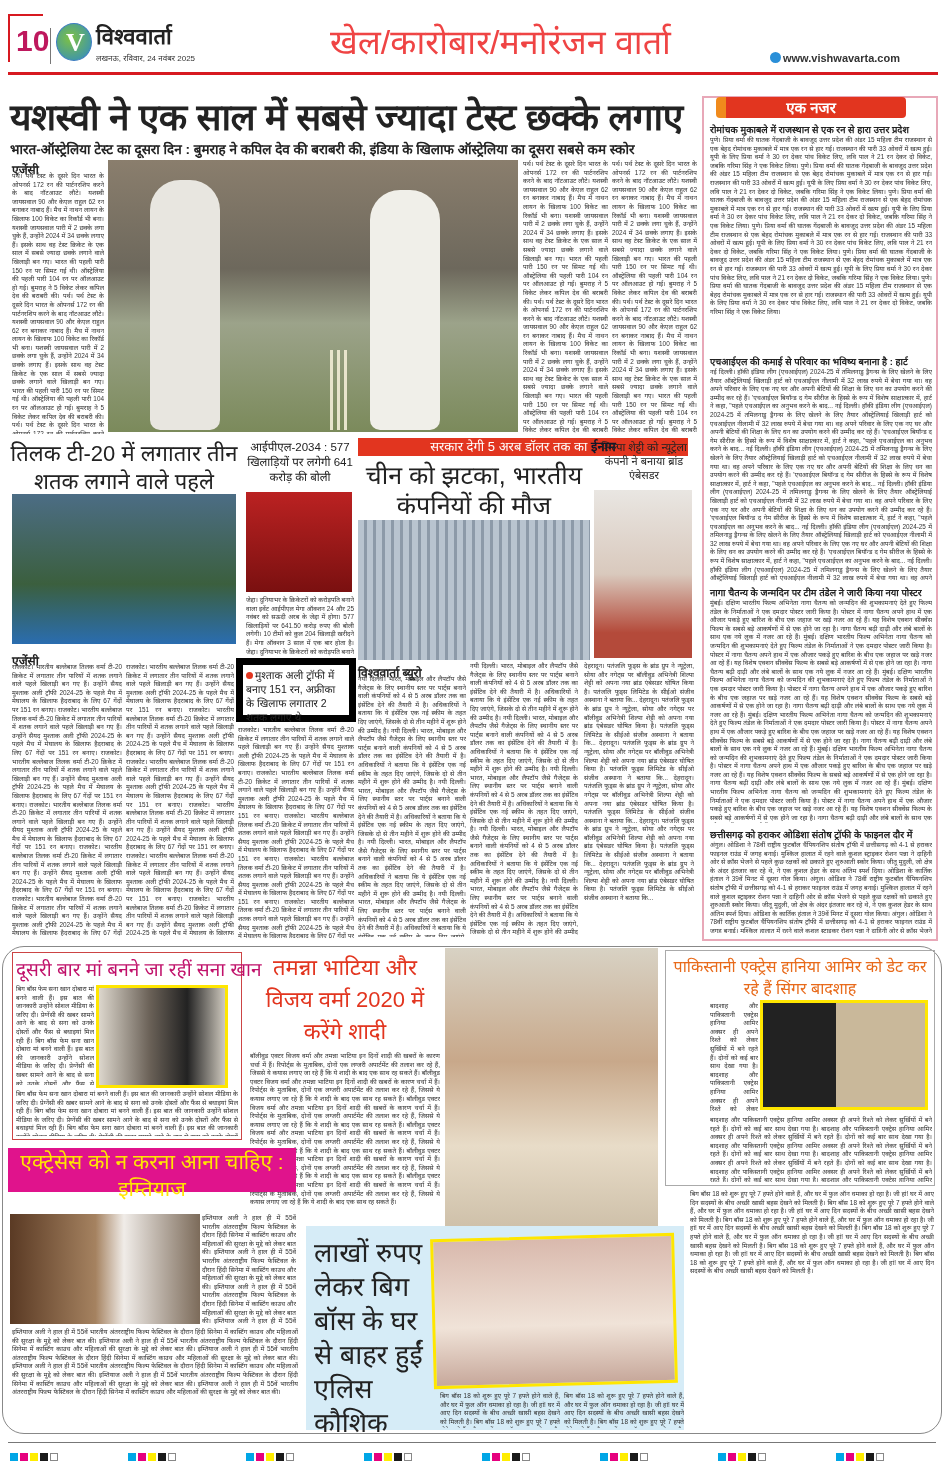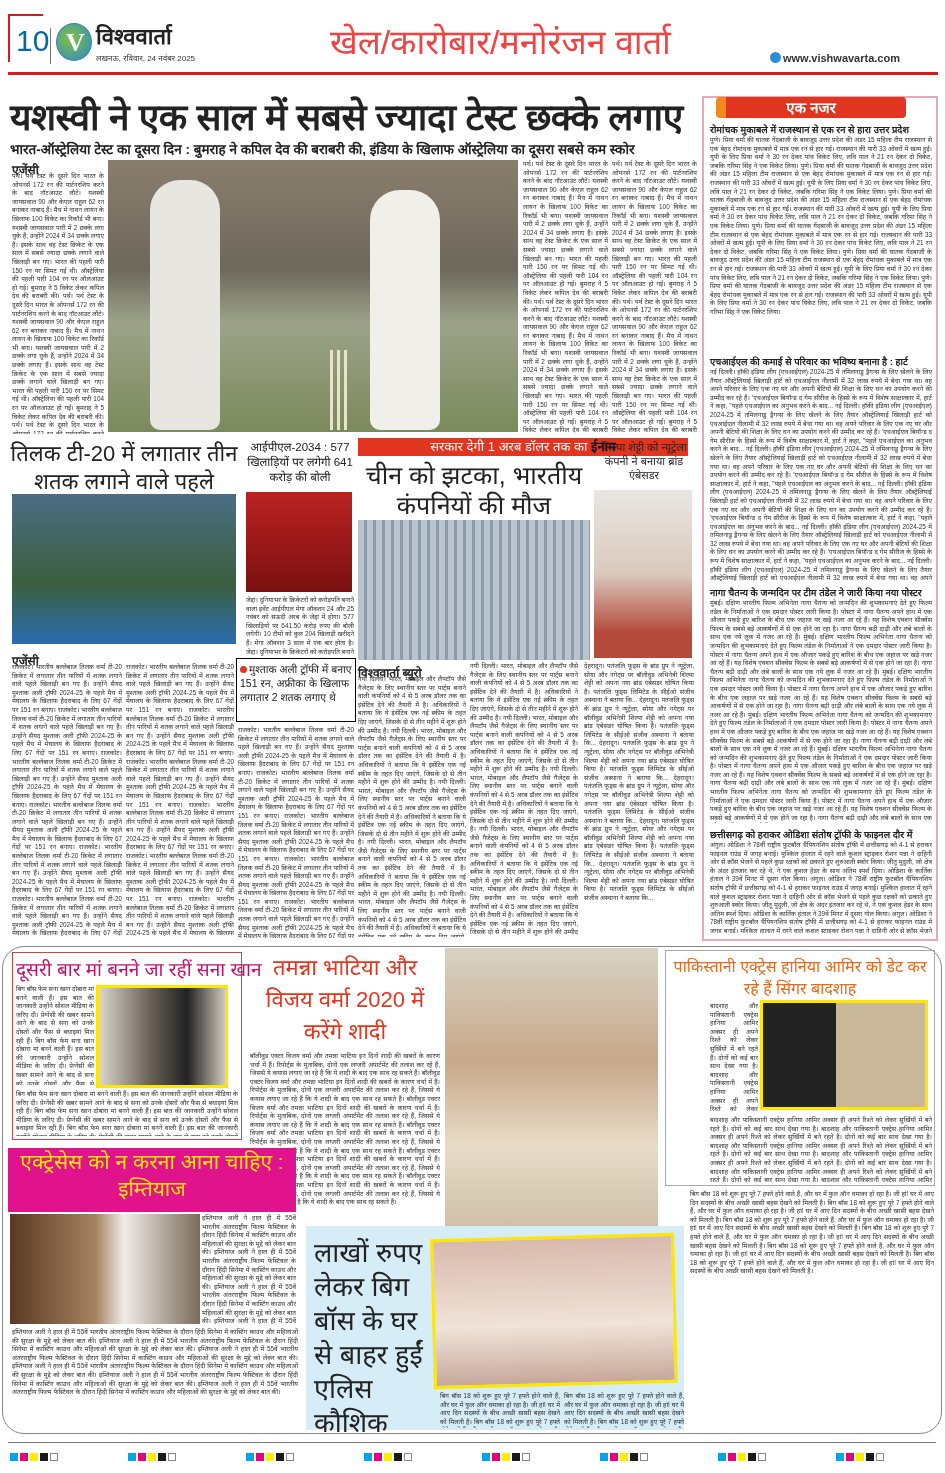--- a/index.html
+++ b/index.html
@@ -2,21 +2,21 @@
 <html><head>
 <meta charset="utf-8">
 <style>
 *{box-sizing:border-box;margin:0;padding:0}
 body{width:945px;height:1473px;background:#fff;font-family:"Liberation Sans",sans-serif;position:relative;overflow:hidden;color:#222}
 .abs{position:absolute}
 .txt{font-size:6.4px;line-height:8.6px;color:#333;text-align:justify;overflow:hidden}
 .hdr-box{left:8px;top:14px;width:2px;height:48px;background:#d71920}
 .hdr-boxtop{left:8px;top:14px;width:35px;height:2px;background:#d71920}
 .redline{left:8px;top:72px;width:930px;height:3px;background:#d71920}
-.pageno{left:16px;top:24px;font-size:30px;font-weight:normal;color:#0369a1}
+.pageno{left:16px;top:24px;font-size:30px;font-weight:bold;color:#be185d}
 .sep{left:50px;top:28px;width:1px;height:36px;background:#777}
 .logo{left:56px;top:23px;width:36px;height:38px;border-radius:50%;background:radial-gradient(circle at 40% 40%,#7fc241,#2c88c9);border:1px solid #3a7bbf}
 .logo span{position:absolute;left:9px;top:4px;font-size:26px;font-weight:bold;color:#fff;font-family:"Liberation Serif",serif}
 .brand{left:96px;top:20px;font-size:22px;font-weight:bold;color:#222}
 .dateline{left:96px;top:52px;font-size:8px;color:#333}
 .section{left:330px;top:18px;font-size:34px;color:#ef4444}
 .site{left:770px;top:52px;font-size:11px;font-weight:bold;color:#333}
 .site i{display:inline-block;width:11px;height:11px;border-radius:50%;background:#2a8fd8;margin-right:2px;vertical-align:-1px}
 .mainhead{left:10px;top:90px;font-size:37px;font-weight:bold;color:#222;white-space:nowrap;letter-spacing:-0.5px}
 .subhead{left:10px;top:140px;font-size:13.5px;font-weight:bold;color:#222;white-space:nowrap}
@@ -28,32 +28,32 @@
 .ek-nazar-box{left:702px;top:96px;width:236px;height:845px;border:2px solid #e8a8b8;background:#fff}
 .ek-nazar-tab{left:716px;top:97px;width:190px;height:21px;background:linear-gradient(90deg,#f08a1c 0 10px,#e2351f 10px);border-radius:4px;color:#fff;font-size:15px;font-weight:bold;text-align:center;line-height:21px}
 .rh{font-size:9.5px;font-weight:bold;color:#222;white-space:nowrap}
 .h2{font-size:22px;color:#222;text-align:center;line-height:28px}
 .red-strip{left:358px;top:438px;width:330px;height:18px;background:#e2351f;color:#fff;font-size:13px;line-height:18px;text-align:center}
 .red-strip b{color:#0f172a;font-weight:bold}
 .factory{left:358px;top:520px;width:232px;height:140px;background:repeating-linear-gradient(90deg,#b9c4cf 0 6px,#8d9aa8 6px 9px),#aab;}
 .shilpa{left:594px;top:490px;width:98px;height:168px;background:linear-gradient(180deg,#e9e6e2,#d9c9bd 50%,#b44a3a 85%)}
 .tilak{left:12px;top:494px;width:224px;height:150px;background:linear-gradient(180deg,#4c6d85,#3b5f3e 60%,#2a6db0)}
 .ipl{left:246px;top:492px;width:106px;height:100px;background:linear-gradient(180deg,#b22,#7a1010)}
-.callout{left:236px;top:658px;width:120px;height:64px;border:1px solid #000000;background:#fff}
+.callout{left:236px;top:658px;width:120px;height:64px;border:7px solid #000000;background:#fff}
 .callout .dot{display:inline-block;width:7px;height:7px;border-radius:50%;background:#e2351f;margin-right:2px}
 .bottom-frame{left:2px;top:946px;width:940px;height:488px;border:1.5px solid #888;border-radius:22px}
 .sana{left:12px;top:952px;width:230px;height:188px;border:1px solid #c44}
 .sana-h{font-size:19px;color:#c0106a;text-align:center;white-space:nowrap}
 .sana-photo{left:96px;top:985px;width:132px;height:103px;border:3px solid #ffe600;background:linear-gradient(90deg,#dcd6cc,#6b6258 40%,#222 70%,#cfc9be)}
 .tamanna-h{font-size:22px;color:#e2351f;text-align:center;line-height:32px}
 .tamanna-photo{left:445px;top:948px;width:213px;height:283px;background:linear-gradient(180deg,#d8d2c4,#c8a88a 40%,#e8dcc8 70%,#cdbfa8)}
 .hania-box{left:665px;top:950px;width:270px;height:236px;border:1px solid #aaa}
 .hania-h{font-size:16px;color:#e86a1a;text-align:center;line-height:22px}
 .hania-photo{left:760px;top:1000px;width:168px;height:110px;border:3px solid #ffe600;background:linear-gradient(90deg,#222 0 45%,#c9b89a 45%)}
-.imtiaz-h{left:8px;top:1148px;width:288px;height:64px;background:#e0138c;color:#ffe600;font-size:21px;text-align:center;line-height:27px}
+.imtiaz-h{left:8px;top:1148px;width:288px;height:44px;background:#e0138c;color:#ffe600;font-size:21px;text-align:center;line-height:27px}
 .imtiaz-photo{left:10px;top:1214px;width:190px;height:110px;background:linear-gradient(90deg,#5a3a24,#a58260 45%,#f0ece8 60%,#7c6b5a)}
 .blue-panel{left:306px;top:1226px;width:378px;height:204px;background:#d6ecf7}
 .ashish-h{font-size:27px;color:#222;line-height:34px}
 .alice-photo{left:432px;top:1236px;width:244px;height:150px;border:3px solid #ffe600;transform:rotate(-1.5deg);background:linear-gradient(180deg,#d9b9ad,#f0e3d8 60%,#c7a89b)}
 .cmyk{top:1452px;height:10px;display:flex;gap:2px;align-items:center}
 .cmyk span{display:inline-block;width:8px;height:8px}
 .footline{left:8px;top:1442px;width:928px;height:1px;background:#777}
 </style>
 </head>
 <body>
@@ -100,21 +100,21 @@
 <div class="abs txt" style="left:126px;top:663px;width:108px;height:275px">राजकोट। भारतीय बल्लेबाज तिलक वर्मा टी-20 क्रिकेट में लगातार तीन पारियों में शतक लगाने वाले पहले खिलाड़ी बन गए हैं। उन्होंने सैयद मुश्ताक अली ट्रॉफी 2024-25 के पहले मैच में मेघालय के खिलाफ हैदराबाद के लिए 67 गेंदों पर 151 रन बनाए। राजकोट। भारतीय बल्लेबाज तिलक वर्मा टी-20 क्रिकेट में लगातार तीन पारियों में शतक लगाने वाले पहले खिलाड़ी बन गए हैं। उन्होंने सैयद मुश्ताक अली ट्रॉफी 2024-25 के पहले मैच में मेघालय के खिलाफ हैदराबाद के लिए 67 गेंदों पर 151 रन बनाए। राजकोट। भारतीय बल्लेबाज तिलक वर्मा टी-20 क्रिकेट में लगातार तीन पारियों में शतक लगाने वाले पहले खिलाड़ी बन गए हैं। उन्होंने सैयद मुश्ताक अली ट्रॉफी 2024-25 के पहले मैच में मेघालय के खिलाफ हैदराबाद के लिए 67 गेंदों पर 151 रन बनाए। राजकोट। भारतीय बल्लेबाज तिलक वर्मा टी-20 क्रिकेट में लगातार तीन पारियों में शतक लगाने वाले पहले खिलाड़ी बन गए हैं। उन्होंने सैयद मुश्ताक अली ट्रॉफी 2024-25 के पहले मैच में मेघालय के खिलाफ हैदराबाद के लिए 67 गेंदों पर 151 रन बनाए। राजकोट। भारतीय बल्लेबाज तिलक वर्मा टी-20 क्रिकेट में लगातार तीन पारियों में शतक लगाने वाले पहले खिलाड़ी बन गए हैं। उन्होंने सैयद मुश्ताक अली ट्रॉफी 2024-25 के पहले मैच में मेघालय के खिलाफ हैदराबाद के लिए 67 गेंदों पर 151 रन बनाए। राजकोट। भारतीय बल्लेबाज तिलक वर्मा टी-20 क्रिकेट में लगातार तीन पारियों में शतक लगाने वाले पहले खिलाड़ी बन गए हैं। उन्होंने सैयद मुश्ताक अली ट्रॉफी 2024-25 के पहले मैच में मेघालय के खिलाफ हैदराबाद के लिए 67 गेंदों पर 151 रन बनाए। </div>
 <div class="abs callout">
   <div style="padding:3px;font-size:10.5px;line-height:14px;color:#222"><span class="dot"></span><span>मुश्ताक अली ट्रॉफी में बनाए 151 रन, अफ्रीका के खिलाफ लगातार 2 शतक लगाए थे</span></div>
 </div>
 <div class="abs txt" style="left:238px;top:726px;width:116px;height:212px">राजकोट। भारतीय बल्लेबाज तिलक वर्मा टी-20 क्रिकेट में लगातार तीन पारियों में शतक लगाने वाले पहले खिलाड़ी बन गए हैं। उन्होंने सैयद मुश्ताक अली ट्रॉफी 2024-25 के पहले मैच में मेघालय के खिलाफ हैदराबाद के लिए 67 गेंदों पर 151 रन बनाए। राजकोट। भारतीय बल्लेबाज तिलक वर्मा टी-20 क्रिकेट में लगातार तीन पारियों में शतक लगाने वाले पहले खिलाड़ी बन गए हैं। उन्होंने सैयद मुश्ताक अली ट्रॉफी 2024-25 के पहले मैच में मेघालय के खिलाफ हैदराबाद के लिए 67 गेंदों पर 151 रन बनाए। राजकोट। भारतीय बल्लेबाज तिलक वर्मा टी-20 क्रिकेट में लगातार तीन पारियों में शतक लगाने वाले पहले खिलाड़ी बन गए हैं। उन्होंने सैयद मुश्ताक अली ट्रॉफी 2024-25 के पहले मैच में मेघालय के खिलाफ हैदराबाद के लिए 67 गेंदों पर 151 रन बनाए। राजकोट। भारतीय बल्लेबाज तिलक वर्मा टी-20 क्रिकेट में लगातार तीन पारियों में शतक लगाने वाले पहले खिलाड़ी बन गए हैं। उन्होंने सैयद मुश्ताक अली ट्रॉफी 2024-25 के पहले मैच में मेघालय के खिलाफ हैदराबाद के लिए 67 गेंदों पर 151 रन बनाए। राजकोट। भारतीय बल्लेबाज तिलक वर्मा टी-20 क्रिकेट में लगातार तीन पारियों में शतक लगाने वाले पहले खिलाड़ी बन गए हैं। उन्होंने सैयद मुश्ताक अली ट्रॉफी 2024-25 के पहले मैच में मेघालय के खिलाफ हैदराबाद के लिए 67 गेंदों पर 151 रन बनाए। राजकोट। भारतीय बल्लेबाज तिलक वर्मा टी-20 क्रिकेट में लगातार तीन पारियों में शतक लगाने वाले पहले खिलाड़ी बन गए हैं। उन्होंने सैयद मुश्ताक अली ट्रॉफी 2024-25 के पहले मैच में मेघालय के खिलाफ हैदराबाद के लिए 67 गेंदों पर 151 रन बनाए। </div>
 
 <div class="abs" style="left:244px;top:440px;width:112px;font-size:11.5px;line-height:15px;text-align:center;color:#222">आईपीएल-2034 : 577 खिलाड़ियों पर लगेगी 641 करोड़ की बोली</div>
 <div class="abs ipl"></div>
 <div class="abs txt" style="left:246px;top:596px;width:108px;height:60px">जेद्दा। दुनियाभर के क्रिकेटरों को करोड़पति बनाने वाला इवेंट आईपीएल मेगा ऑक्शन 24 और 25 नवंबर को सऊदी अरब के जेद्दा में होगा। 577 खिलाड़ियों पर 641.50 करोड़ रुपए की बोली लगेगी। 10 टीमों को कुल 204 खिलाड़ी खरीदने हैं। मेगा ऑक्शन 3 साल में एक बार होता है। जेद्दा। दुनियाभर के क्रिकेटरों को करोड़पति बनाने वाला इवेंट आईपीएल मेगा ऑक्शन 24 और 25 नवंबर को सऊदी अरब के जेद्दा में होगा। 577 खिलाड़ियों पर 641.50 करोड़ रुपए की बोली लगेगी। 10 टीमों को कुल 204 खिलाड़ी खरीदने हैं। मेगा ऑक्शन 3 साल में एक बार होता है। जेद्दा। दुनियाभर के क्रिकेटरों को करोड़पति बनाने वाला इवेंट आईपीएल मेगा ऑक्शन 24 और 25 नवंबर को सऊदी अरब के जेद्दा में होगा। 577 खिलाड़ियों पर 641.50 करोड़ रुपए की बोली लगेगी। 10 टीमों को कुल 204 खिलाड़ी खरीदने हैं। मेगा ऑक्शन 3 साल में एक बार होता है। जेद्दा। दुनियाभर के क्रिकेटरों को करोड़पति बनाने वाला इवेंट आईपीएल मेगा ऑक्शन 24 और 25 नवंबर को सऊदी अरब के जेद्दा में होगा। 577 खिलाड़ियों पर 641.50 करोड़ रुपए की बोली लगेगी। 10 टीमों को कुल 204 खिलाड़ी खरीदने हैं। मेगा ऑक्शन 3 साल में एक बार होता है। जेद्दा। दुनियाभर के क्रिकेटरों को करोड़पति बनाने वाला इवेंट आईपीएल मेगा ऑक्शन 24 और 25 नवंबर को सऊदी अरब के जेद्दा में होगा। 577 खिलाड़ियों पर 641.50 करोड़ रुपए की बोली लगेगी। 10 टीमों को कुल 204 खिलाड़ी खरीदने हैं। मेगा ऑक्शन 3 साल में एक बार होता है। जेद्दा। दुनियाभर के क्रिकेटरों को करोड़पति बनाने वाला इवेंट आईपीएल मेगा ऑक्शन 24 और 25 नवंबर को सऊदी अरब के जेद्दा में होगा। 577 खिलाड़ियों पर 641.50 करोड़ रुपए की बोली लगेगी। 10 टीमों को कुल 204 खिलाड़ी खरीदने हैं। मेगा ऑक्शन 3 साल में एक बार होता है। </div>
 
-<div class="abs red-strip"><span>सरकार देगी 1 अरब डॉलर तक का</span> <b>ईनाम</b></div>
+<div class="abs red-strip"><span>सरकार देगी 5 अरब डॉलर तक का</span> <b>ईनाम</b></div>
 <div class="abs h2" style="left:358px;top:460px;width:232px;font-size:25px;line-height:30px">चीन को झटका, भारतीय कंपनियों की मौज</div>
 <div class="abs factory"></div>
 <div class="abs byline" style="left:358px;top:664px">विश्ववार्ता ब्यूरो</div>
 <div class="abs txt" style="left:358px;top:675px;width:108px;height:262px">नयी दिल्ली। भारत, मोबाइल और लैपटॉप जैसे गैजेट्स के लिए स्थानीय स्तर पर पार्ट्स बनाने वाली कंपनियों को 4 से 5 अरब डॉलर तक का इंसेंटिव देने की तैयारी में है। अधिकारियों ने बताया कि ये इंसेंटिव एक नई स्कीम के तहत दिए जाएंगे, जिसके दो से तीन महीने में शुरू होने की उम्मीद है। नयी दिल्ली। भारत, मोबाइल और लैपटॉप जैसे गैजेट्स के लिए स्थानीय स्तर पर पार्ट्स बनाने वाली कंपनियों को 4 से 5 अरब डॉलर तक का इंसेंटिव देने की तैयारी में है। अधिकारियों ने बताया कि ये इंसेंटिव एक नई स्कीम के तहत दिए जाएंगे, जिसके दो से तीन महीने में शुरू होने की उम्मीद है। नयी दिल्ली। भारत, मोबाइल और लैपटॉप जैसे गैजेट्स के लिए स्थानीय स्तर पर पार्ट्स बनाने वाली कंपनियों को 4 से 5 अरब डॉलर तक का इंसेंटिव देने की तैयारी में है। अधिकारियों ने बताया कि ये इंसेंटिव एक नई स्कीम के तहत दिए जाएंगे, जिसके दो से तीन महीने में शुरू होने की उम्मीद है। नयी दिल्ली। भारत, मोबाइल और लैपटॉप जैसे गैजेट्स के लिए स्थानीय स्तर पर पार्ट्स बनाने वाली कंपनियों को 4 से 5 अरब डॉलर तक का इंसेंटिव देने की तैयारी में है। अधिकारियों ने बताया कि ये इंसेंटिव एक नई स्कीम के तहत दिए जाएंगे, जिसके दो से तीन महीने में शुरू होने की उम्मीद है। नयी दिल्ली। भारत, मोबाइल और लैपटॉप जैसे गैजेट्स के लिए स्थानीय स्तर पर पार्ट्स बनाने वाली कंपनियों को 4 से 5 अरब डॉलर तक का इंसेंटिव देने की तैयारी में है। अधिकारियों ने बताया कि ये इंसेंटिव एक नई स्कीम के तहत दिए जाएंगे, जिसके दो से तीन महीने में शुरू होने की उम्मीद है। नयी दिल्ली। भारत, मोबाइल और लैपटॉप जैसे गैजेट्स के लिए स्थानीय स्तर पर पार्ट्स बनाने वाली कंपनियों को 4 से 5 अरब डॉलर तक का इंसेंटिव देने की तैयारी में है। अधिकारियों ने बताया कि ये इंसेंटिव एक नई स्कीम के तहत दिए जाएंगे, जिसके दो से तीन महीने में शुरू होने की उम्मीद है। </div>
 <div class="abs txt" style="left:470px;top:662px;width:108px;height:275px">नयी दिल्ली। भारत, मोबाइल और लैपटॉप जैसे गैजेट्स के लिए स्थानीय स्तर पर पार्ट्स बनाने वाली कंपनियों को 4 से 5 अरब डॉलर तक का इंसेंटिव देने की तैयारी में है। अधिकारियों ने बताया कि ये इंसेंटिव एक नई स्कीम के तहत दिए जाएंगे, जिसके दो से तीन महीने में शुरू होने की उम्मीद है। नयी दिल्ली। भारत, मोबाइल और लैपटॉप जैसे गैजेट्स के लिए स्थानीय स्तर पर पार्ट्स बनाने वाली कंपनियों को 4 से 5 अरब डॉलर तक का इंसेंटिव देने की तैयारी में है। अधिकारियों ने बताया कि ये इंसेंटिव एक नई स्कीम के तहत दिए जाएंगे, जिसके दो से तीन महीने में शुरू होने की उम्मीद है। नयी दिल्ली। भारत, मोबाइल और लैपटॉप जैसे गैजेट्स के लिए स्थानीय स्तर पर पार्ट्स बनाने वाली कंपनियों को 4 से 5 अरब डॉलर तक का इंसेंटिव देने की तैयारी में है। अधिकारियों ने बताया कि ये इंसेंटिव एक नई स्कीम के तहत दिए जाएंगे, जिसके दो से तीन महीने में शुरू होने की उम्मीद है। नयी दिल्ली। भारत, मोबाइल और लैपटॉप जैसे गैजेट्स के लिए स्थानीय स्तर पर पार्ट्स बनाने वाली कंपनियों को 4 से 5 अरब डॉलर तक का इंसेंटिव देने की तैयारी में है। अधिकारियों ने बताया कि ये इंसेंटिव एक नई स्कीम के तहत दिए जाएंगे, जिसके दो से तीन महीने में शुरू होने की उम्मीद है। नयी दिल्ली। भारत, मोबाइल और लैपटॉप जैसे गैजेट्स के लिए स्थानीय स्तर पर पार्ट्स बनाने वाली कंपनियों को 4 से 5 अरब डॉलर तक का इंसेंटिव देने की तैयारी में है। अधिकारियों ने बताया कि ये इंसेंटिव एक नई स्कीम के तहत दिए जाएंगे, जिसके दो से तीन महीने में शुरू होने की उम्मीद है। नयी दिल्ली। भारत, मोबाइल और लैपटॉप जैसे गैजेट्स के लिए स्थानीय स्तर पर पार्ट्स बनाने वाली कंपनियों को 4 से 5 अरब डॉलर तक का इंसेंटिव देने की तैयारी में है। अधिकारियों ने बताया कि ये इंसेंटिव एक नई स्कीम के तहत दिए जाएंगे, जिसके दो से तीन महीने में शुरू होने की उम्मीद है। </div>
 
 <div class="abs" style="left:594px;top:440px;width:100px;font-size:11px;line-height:14px;text-align:center;color:#222">शिल्पा शेट्टी को न्यूट्रेला कंपनी ने बनाया ब्रांड एंबेसडर</div>
 <div class="abs shilpa"></div>
 <div class="abs txt" style="left:584px;top:662px;width:110px;height:275px">देहरादून। पतंजलि फूड्स के ब्रांड ग्रुप ने न्यूट्रेला, सोया और नगेट्स पर बॉलीवुड अभिनेत्री शिल्पा शेट्टी को अपना नया ब्रांड एंबेसडर घोषित किया है। पतंजलि फूड्स लिमिटेड के सीईओ संजीव अस्थाना ने बताया कि... देहरादून। पतंजलि फूड्स के ब्रांड ग्रुप ने न्यूट्रेला, सोया और नगेट्स पर बॉलीवुड अभिनेत्री शिल्पा शेट्टी को अपना नया ब्रांड एंबेसडर घोषित किया है। पतंजलि फूड्स लिमिटेड के सीईओ संजीव अस्थाना ने बताया कि... देहरादून। पतंजलि फूड्स के ब्रांड ग्रुप ने न्यूट्रेला, सोया और नगेट्स पर बॉलीवुड अभिनेत्री शिल्पा शेट्टी को अपना नया ब्रांड एंबेसडर घोषित किया है। पतंजलि फूड्स लिमिटेड के सीईओ संजीव अस्थाना ने बताया कि... देहरादून। पतंजलि फूड्स के ब्रांड ग्रुप ने न्यूट्रेला, सोया और नगेट्स पर बॉलीवुड अभिनेत्री शिल्पा शेट्टी को अपना नया ब्रांड एंबेसडर घोषित किया है। पतंजलि फूड्स लिमिटेड के सीईओ संजीव अस्थाना ने बताया कि... देहरादून। पतंजलि फूड्स के ब्रांड ग्रुप ने न्यूट्रेला, सोया और नगेट्स पर बॉलीवुड अभिनेत्री शिल्पा शेट्टी को अपना नया ब्रांड एंबेसडर घोषित किया है। पतंजलि फूड्स लिमिटेड के सीईओ संजीव अस्थाना ने बताया कि... देहरादून। पतंजलि फूड्स के ब्रांड ग्रुप ने न्यूट्रेला, सोया और नगेट्स पर बॉलीवुड अभिनेत्री शिल्पा शेट्टी को अपना नया ब्रांड एंबेसडर घोषित किया है। पतंजलि फूड्स लिमिटेड के सीईओ संजीव अस्थाना ने बताया कि... </div>
 

